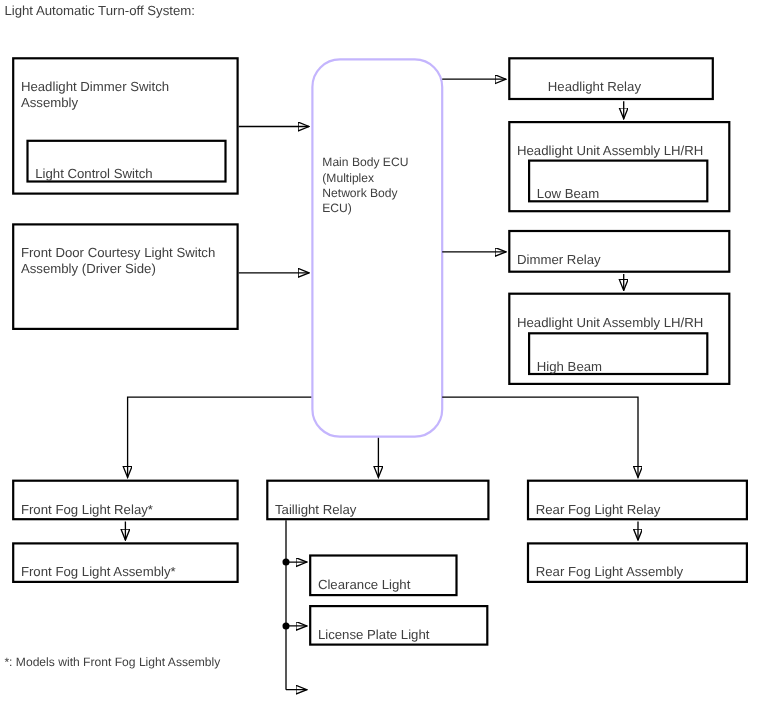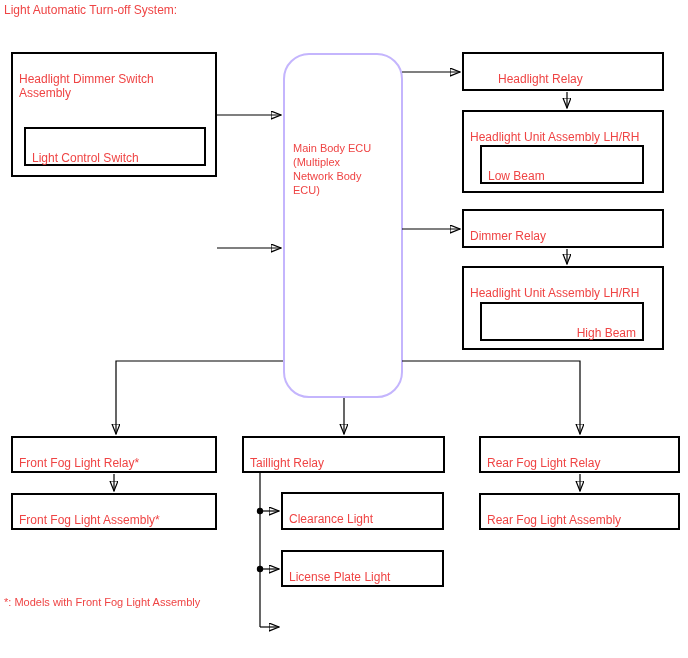--- a/index.html
+++ b/index.html
@@ -6,21 +6,21 @@
     margin: 0;
     padding: 0;
     background: #ffffff;
   }
   #canvas {
     position: relative;
     width: 688px;
     height: 658px;
     background: #ffffff;
     font-family: "Liberation Sans", "DejaVu Sans", sans-serif;
-    color: #ef4444;
+    color: #404040;
     overflow: hidden;
   }
   .title {
     position: absolute;
     left: 4px;
     top: 3px;
     font-size: 12px;
     line-height: 14px;
     white-space: pre-line;
   }
@@ -85,63 +85,67 @@
   <div class="title">Light Automatic Turn-off System:</div>
 
   <div class="node" style="left:11px; top:52px; width:206px; height:125px;">
     <span>Headlight Dimmer Switch
 Assembly</span>
     <div class="inner" style="left:11px; top:73px; width:182px; height:39px;">
       <span>Light Control Switch</span>
     </div>
   </div>
 
+  <div class="node" style="left:11px; top:203px; width:206px; height:97px;">
+    <span>Front Door Courtesy Light Switch
+Assembly (Driver Side)</span>
+  </div>
 
   <div class="ecu" style="left:283px; top:53px; width:120px; height:345px;">
     <span>Main Body ECU
 (Multiplex
 Network Body
 ECU)</span>
   </div>
 
-  <div class="node" style="left:462px; top:52px; width:202px; height:39px;padding-left:34px;">
+  <div class="node" style="left:462px; top:52px; width:187px; height:39px;padding-left:34px;">
     <span>Headlight Relay</span>
   </div>
 
   <div class="node" style="left:462px; top:110px; width:202px; height:83px;">
     <span>Headlight Unit Assembly LH/RH</span>
     <div class="inner" style="left:16px; top:33px; width:164px; height:39px;">
       <span>Low Beam</span>
     </div>
   </div>
 
   <div class="node" style="left:462px; top:209px; width:202px; height:39px;">
     <span>Dimmer Relay</span>
   </div>
 
   <div class="node" style="left:462px; top:266px; width:202px; height:84px;">
     <span>Headlight Unit Assembly LH/RH</span>
-    <div class="inner" style="left:16px; top:34px; width:164px; height:39px;text-align:right;">
+    <div class="inner" style="left:16px; top:34px; width:164px; height:39px;">
       <span>High Beam</span>
     </div>
   </div>
 
   <div class="node" style="left:11px; top:436px; width:206px; height:37px;">
     <span>Front Fog Light Relay*</span>
   </div>
 
   <div class="node" style="left:11px; top:493px; width:206px; height:37px;">
     <span>Front Fog Light Assembly*</span>
   </div>
 
   <div class="node" style="left:242px; top:436px; width:203px; height:37px;">
     <span>Taillight Relay</span>
   </div>
 
-  <div class="node" style="left:281px; top:492px; width:163px; height:38px;">
+  <div class="node" style="left:281px; top:504px; width:135px; height:38px;">
     <span>Clearance Light</span>
   </div>
 
   <div class="node" style="left:281px; top:550px; width:163px; height:37px;">
     <span>License Plate Light</span>
   </div>
 
 
   <div class="node" style="left:479px; top:436px; width:201px; height:37px;">
     <span>Rear Fog Light Relay</span>

